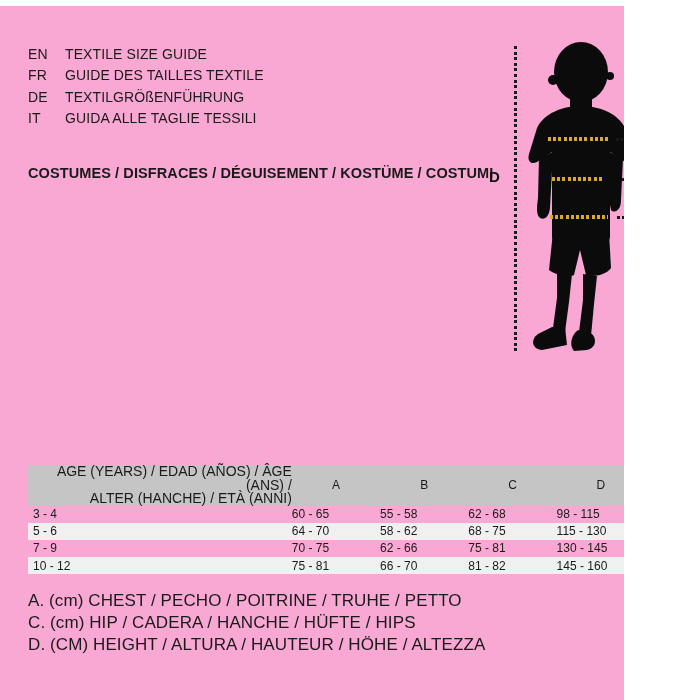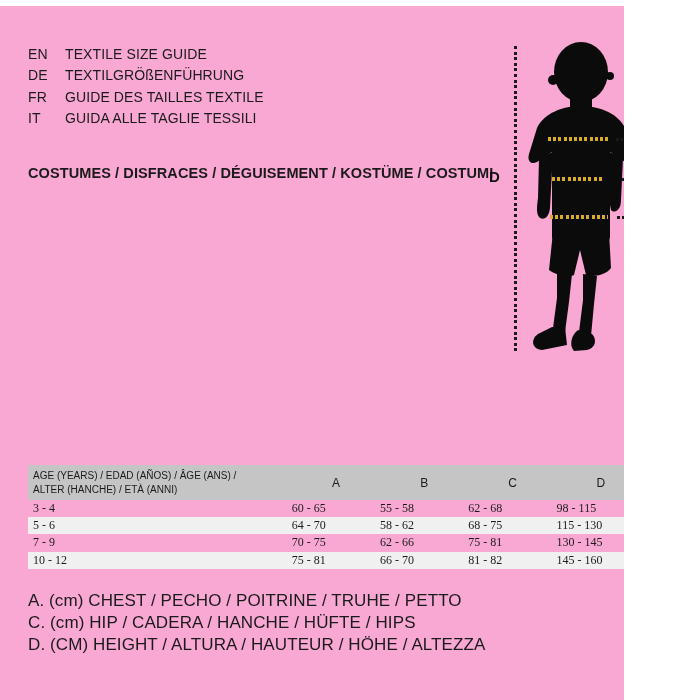--- a/index.html
+++ b/index.html
@@ -45,48 +45,48 @@
   .section-title { position:absolute; left:28px; top:440px; font-size:12.5px; letter-spacing:0.1px; }
   table.size-table {
     position:absolute; left:28px; top:459px; width:643px;
     border-collapse:collapse; table-layout:fixed; font-size:12px;
   }
   .size-table col.c-age { width:263px; }
   .size-table col.c-val { width:88px; }
   .size-table col.c-sp  { width:26px; }
   .size-table thead tr { background:#c5c5c5; height:35px; }
   .size-table th { font-weight:normal; padding:0; vertical-align:middle; }
-  .size-table th.age-th { text-align:left; padding-left:5px; font-size:10px; line-height:13.5px; }
+  .size-table th.age-th { text-align:right; padding-left:5px; font-size:14px; line-height:13.5px; }
   .size-table th.col-th { text-align:center; font-size:12px; }
   .size-table tbody tr { height:17.2px; }
-  .size-table td { padding:0; vertical-align:middle;font-family:Liberation Serif, serif; }
+  .size-table td { padding:0; vertical-align:middle; }
   .size-table td.age-td { text-align:left; padding-left:5px; }
   .size-table td.val-td { text-align:left; }
   .size-table tbody tr.alt { background:#f0f0f0; }
 
   
   .legend { position:absolute; left:28px; top:584px; font-size:17px; line-height:22px; letter-spacing:0.1px; }
 </style>
 </head>
 <body>
 
 <div class="canvas">
 
   <div class="langs">
     <div class="lang-row">
       <span class="lang-code">EN</span>
       <span class="lang-title">TEXTILE SIZE GUIDE</span>
     </div>
     <div class="lang-row">
+      <span class="lang-code">FR</span>
+      <span class="lang-title">GUIDE DES TAILLES TEXTILE</span>
+    </div>
+    <div class="lang-row">
       <span class="lang-code">DE</span>
       <span class="lang-title">TEXTILGRÖßENFÜHRUNG</span>
-    </div>
-    <div class="lang-row">
-      <span class="lang-code">FR</span>
-      <span class="lang-title">GUIDE DES TAILLES TEXTILE</span>
     </div>
     <div class="lang-row">
       <span class="lang-code">IT</span>
       <span class="lang-title">GUIDA ALLE TAGLIE TESSILI</span>
     </div>
   </div>
 
   <div class="category">COSTUMES / DISFRACES / DÉGUISEMENT / KOSTÜME / COSTUMI</div>
 
   <div class="height-line"></div>

